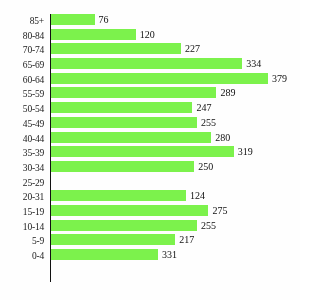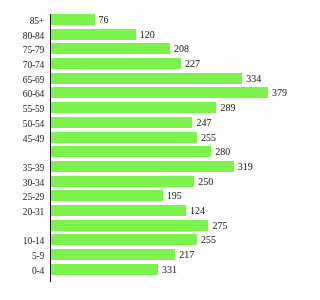--- a/index.html
+++ b/index.html
@@ -93,27 +93,20 @@
         </div>
       </div>
       <div class="bar-row">
         <div class="cat-label">80-84</div>
         <div class="bar-track">
           <div class="bar" style="width: 84.7388px; background: rgb(124, 242, 76);"></div>
           <span class="bar-value">120</span>
         </div>
       </div>
       <div class="bar-row">
-        <div class="cat-label">75-79</div>
-        <div class="bar-track">
-          <div class="bar" style="width: 119.092px; background: rgb(124, 242, 76);"></div>
-          <span class="bar-value">208</span>
-        </div>
-      </div>
-      <div class="bar-row">
         <div class="cat-label">70-74</div>
         <div class="bar-track">
           <div class="bar" style="width: 129.971px; background: rgb(124, 242, 76);"></div>
           <span class="bar-value">227</span>
         </div>
       </div>
       <div class="bar-row">
         <div class="cat-label">65-69</div>
         <div class="bar-track">
           <div class="bar" style="width: 191.235px; background: rgb(124, 242, 76);"></div>
@@ -142,20 +135,21 @@
         </div>
       </div>
       <div class="bar-row">
         <div class="cat-label">45-49</div>
         <div class="bar-track">
           <div class="bar" style="width: 146.003px; background: rgb(124, 242, 76);"></div>
           <span class="bar-value">255</span>
         </div>
       </div>
       <div class="bar-row">
+        <div class="cat-label">40-44</div>
         <div class="bar-track">
           <div class="bar" style="width: 160.317px; background: rgb(124, 242, 76);"></div>
           <span class="bar-value">280</span>
         </div>
       </div>
       <div class="bar-row">
         <div class="cat-label">35-39</div>
         <div class="bar-track">
           <div class="bar" style="width: 182.646px; background: rgb(124, 242, 76);"></div>
           <span class="bar-value">319</span>
@@ -163,33 +157,30 @@
       </div>
       <div class="bar-row">
         <div class="cat-label">30-34</div>
         <div class="bar-track">
           <div class="bar" style="width: 143.14px; background: rgb(124, 242, 76);"></div>
           <span class="bar-value">250</span>
         </div>
       </div>
       <div class="bar-row">
         <div class="cat-label">25-29</div>
-        <div class="bar-track">
-          <div class="bar" style="width: 111.649px; background: rgb(124, 242, 76);"></div>
-          <span class="bar-value">195</span>
-        </div>
       </div>
       <div class="bar-row">
         <div class="cat-label">20-31</div>
         <div class="bar-track">
           <div class="bar" style="width: 135.124px; background: rgb(124, 242, 76);"></div>
           <span class="bar-value">124</span>
         </div>
       </div>
       <div class="bar-row">
+        <div class="cat-label">15-19</div>
         <div class="bar-track">
           <div class="bar" style="width: 157.454px; background: rgb(124, 242, 76);"></div>
           <span class="bar-value">275</span>
         </div>
       </div>
       <div class="bar-row">
         <div class="cat-label">10-14</div>
         <div class="bar-track">
           <div class="bar" style="width: 146.003px; background: rgb(124, 242, 76);"></div>
           <span class="bar-value">255</span>

